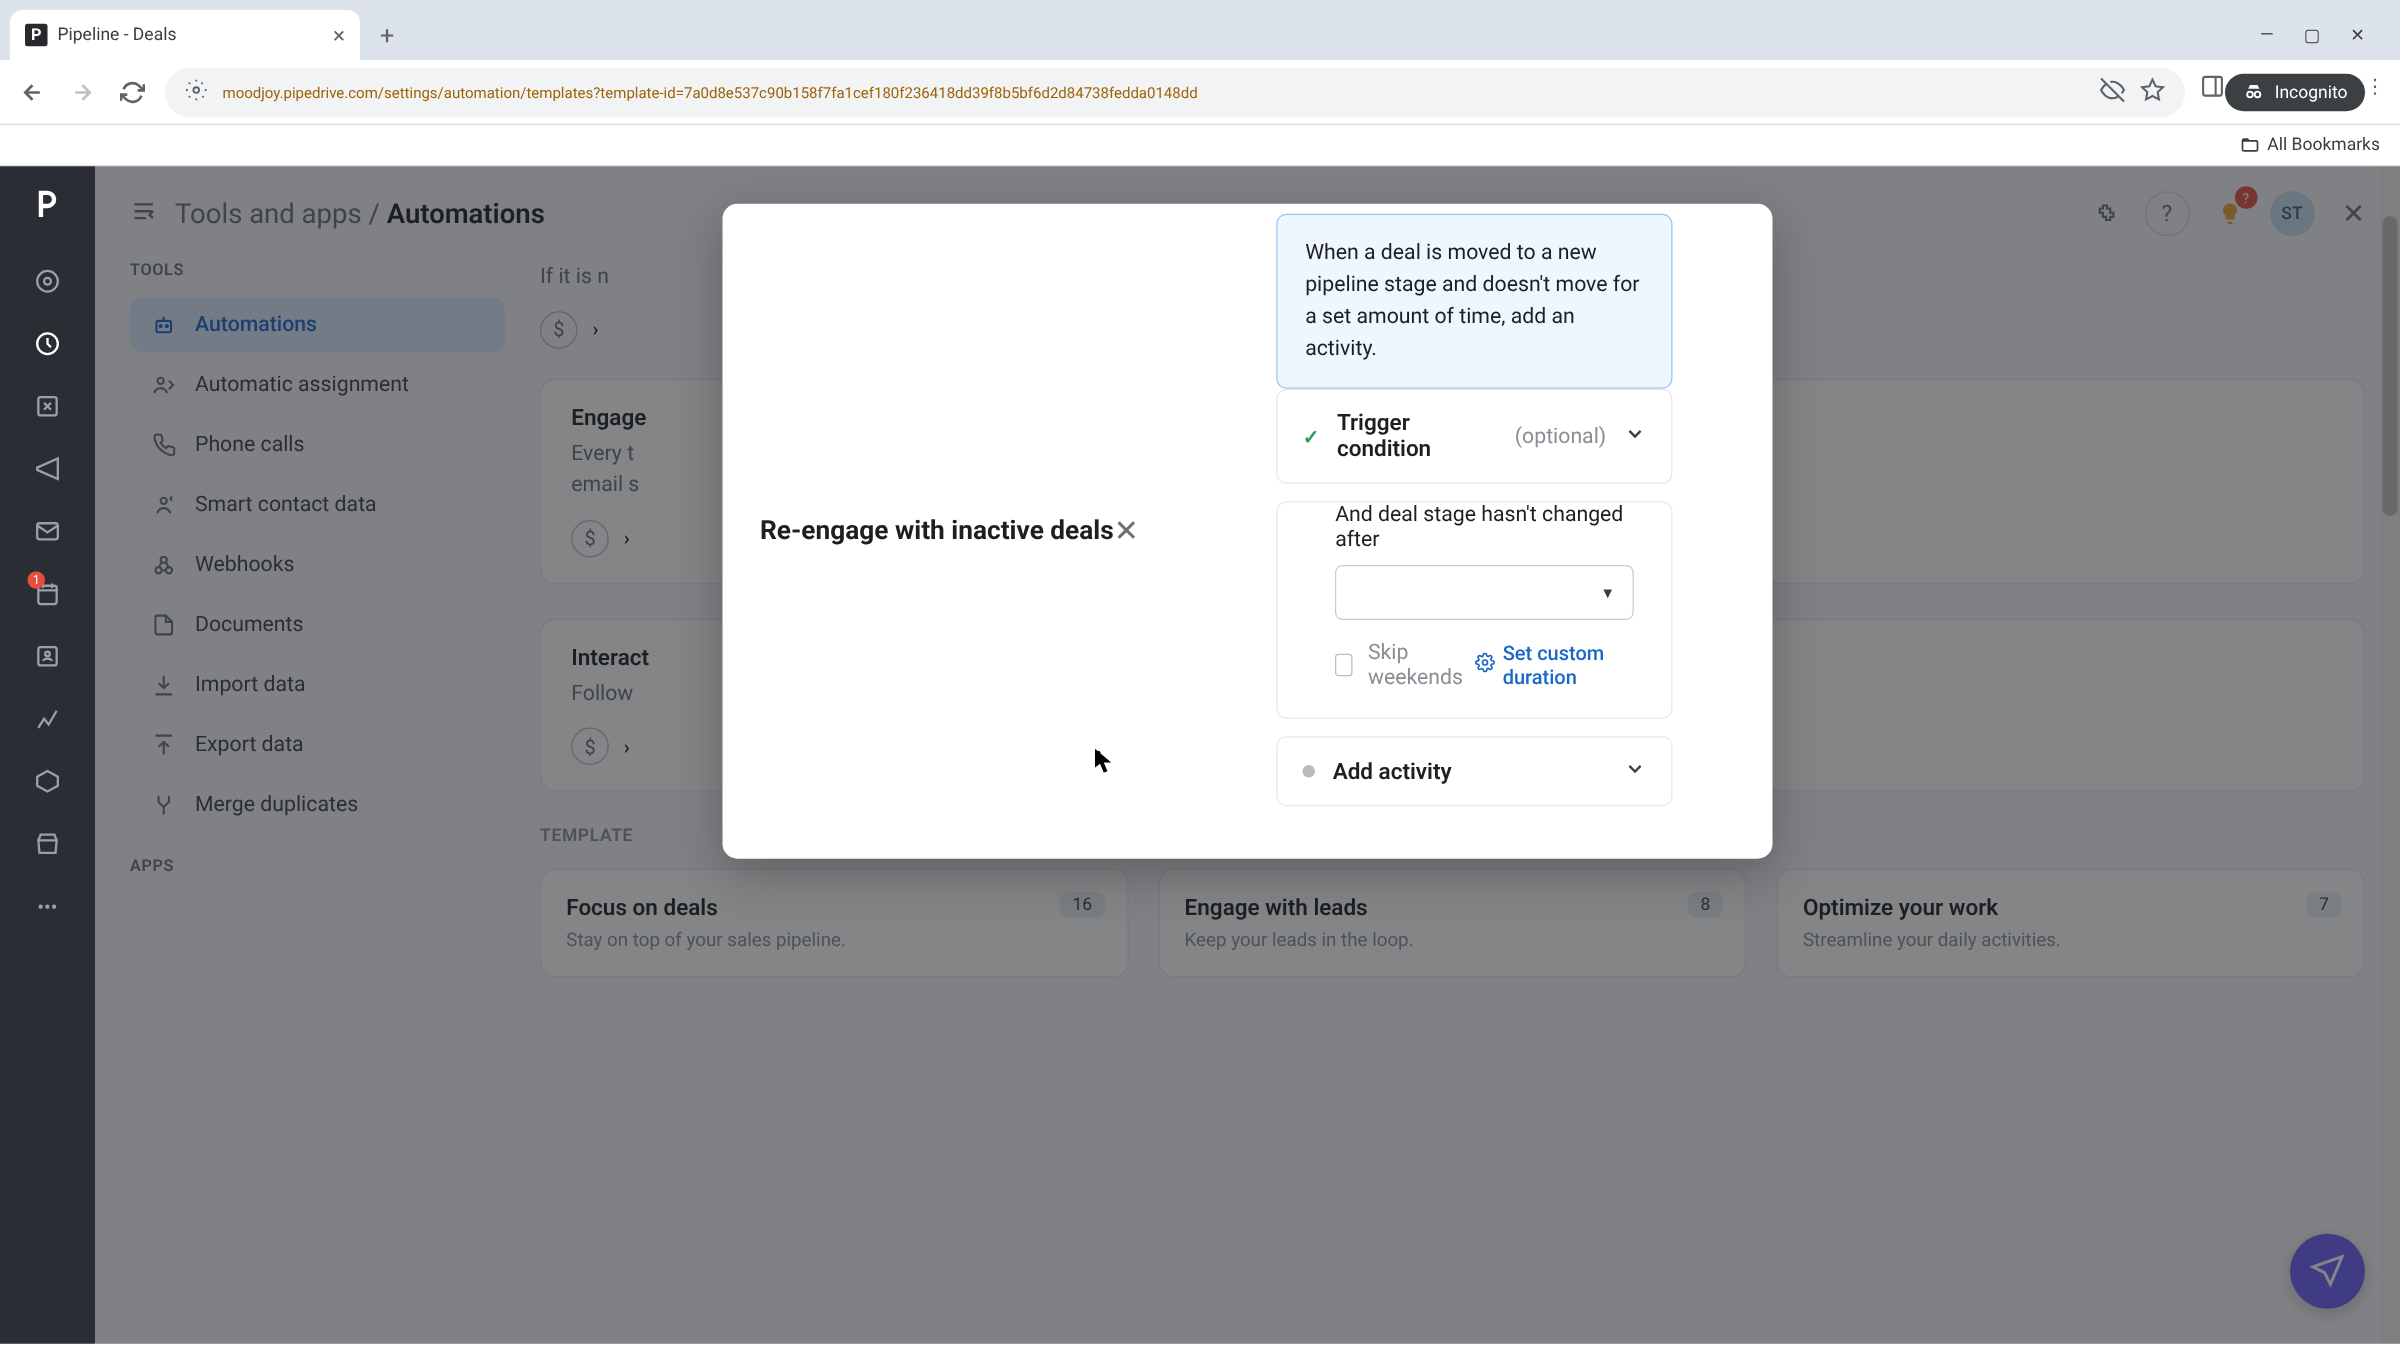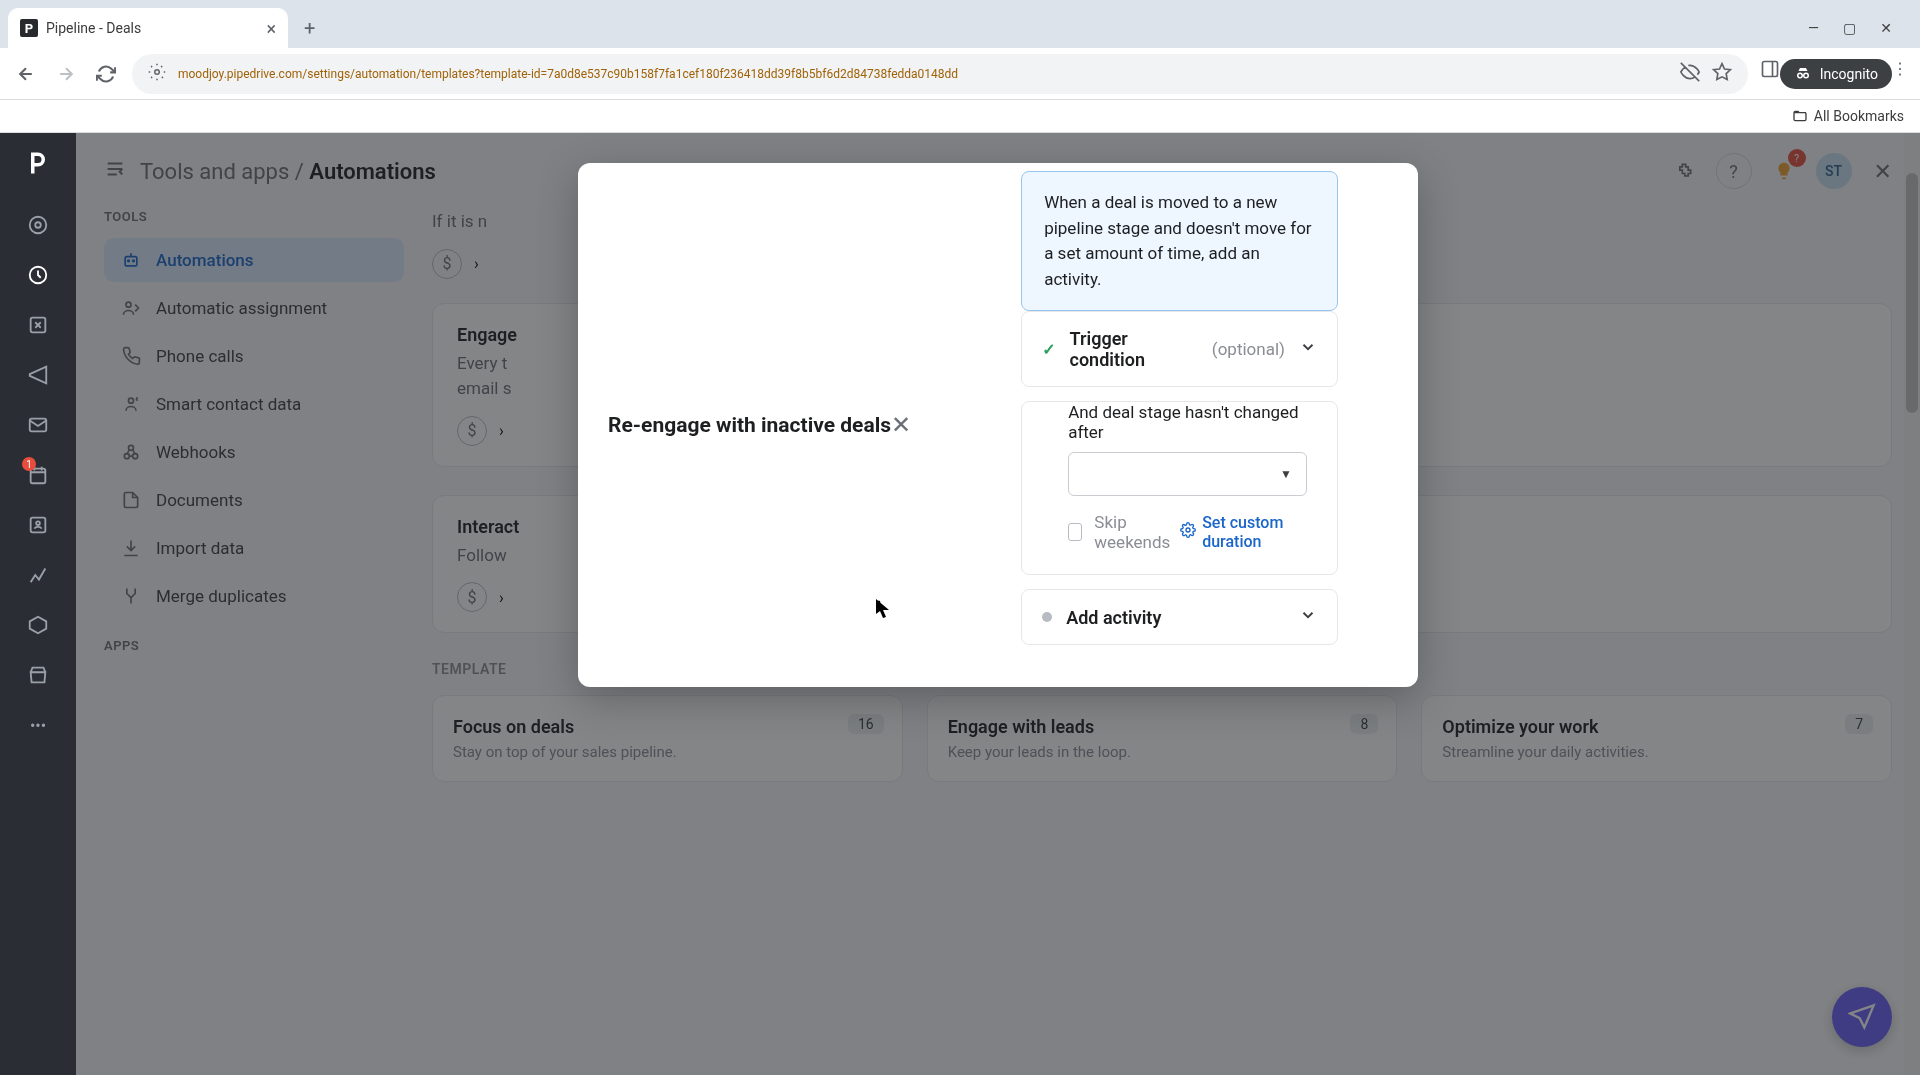--- a/index.html
+++ b/index.html
@@ -354,20 +354,28 @@
           <span class="si-icon">
               <svg width="20" height="20" viewBox="0 0 24 24" fill="none" stroke="currentColor" stroke-width="2">
                 <path d="M12 3v12m-5-5l5 5 5-5M4 21h16"></path>
               </svg>
             </span>
           <span>Import data</span>
         </div>
         <div class="sidebar-item">
           <span class="si-icon">
               <svg width="20" height="20" viewBox="0 0 24 24" fill="none" stroke="currentColor" stroke-width="2">
+                <path d="M12 21V9m-5 5l5-5 5 5M4 3h16"></path>
+              </svg>
+            </span>
+          <span>Export data</span>
+        </div>
+        <div class="sidebar-item">
+          <span class="si-icon">
+              <svg width="20" height="20" viewBox="0 0 24 24" fill="none" stroke="currentColor" stroke-width="2">
                 <path d="M7 3v6l5 5v7m5-18v6l-5 5"></path>
               </svg>
             </span>
           <span>Merge duplicates</span>
         </div>
         <div class="sidebar-heading" style="margin-top:20px">APPS</div>
       </div>
 
       <div class="main-col">
         <div class="bg-text">If it is n</div>

